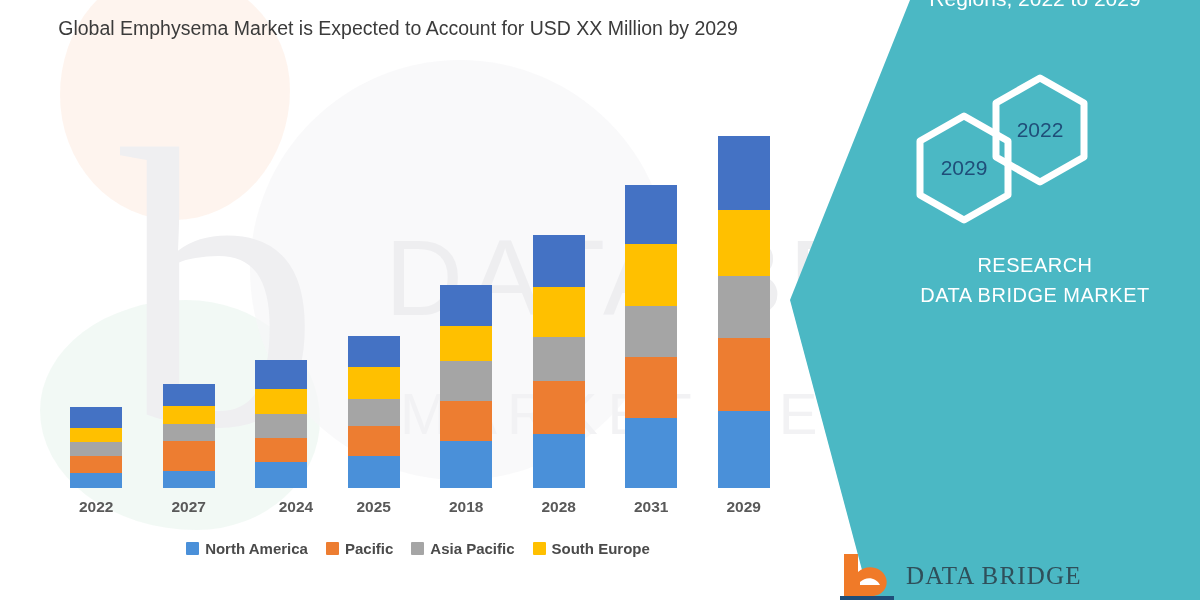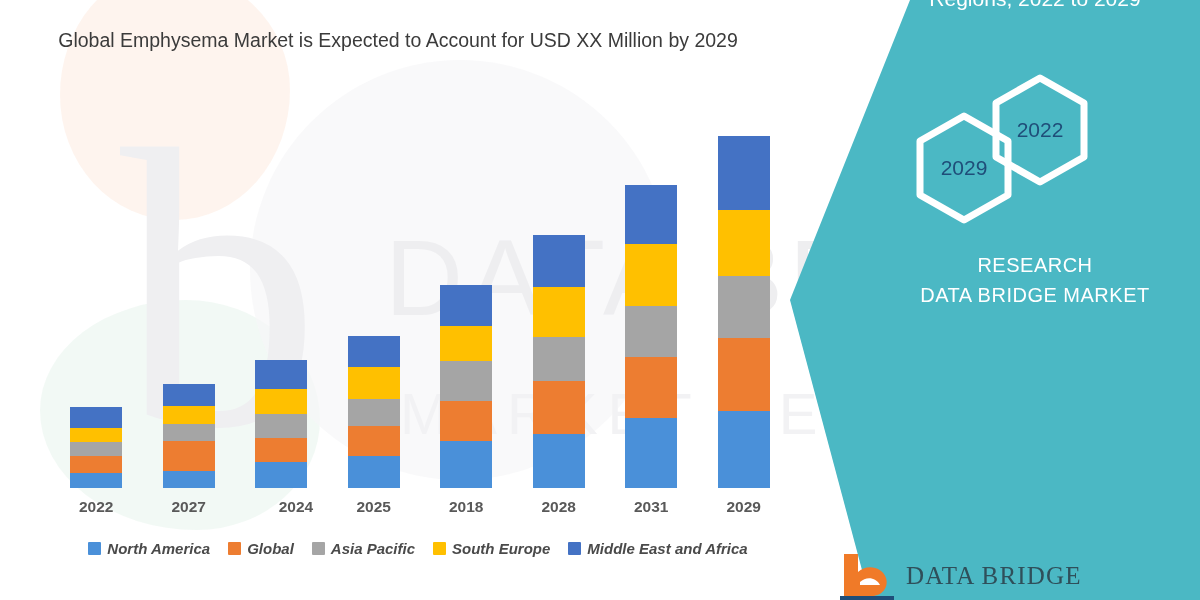--- a/index.html
+++ b/index.html
@@ -155,21 +155,21 @@
   .db-words {
     color: #2f4f5a;
     font-size: 25px;
     letter-spacing: 1.2px;
     font-family: "Liberation Serif", serif;
   }
 
   
   .chart-title {
     position: absolute;
-    left: 48px; top: 24px;
+    left: 48px; top: 12px;
     width: 700px;
     text-align: center;
     font-size: 19.5px;
     line-height: 33px;
     color: #3b3b3b;
     font-family: "Liberation Sans", sans-serif;
   }
 
   
   .plot {
@@ -221,21 +221,20 @@
     width: 13px; height: 13px;
     border-radius: 1px;
     flex: 0 0 auto;
   }
   .legend-label {
     font-size: 15px;
     font-weight: bold;
     color: #4a4a4a;
     white-space: nowrap;
     font-family: "Liberation Sans", sans-serif;
-    font-style: italic;
   }
 </style>
 </head>
 <body>
 
 <div id="stage">
 
   <div class="blob blob-peach"></div>
   <div class="blob blob-mint"></div>
   <div class="blob blob-grey"></div>
@@ -316,33 +315,29 @@
       <div class="xtick" style="left: 658.75px;">2029</div>
     </div>
 
   <div class="legend" id="legend">
       <div class="legend-item">
         <span class="legend-swatch" style="background: rgb(74, 144, 217);"></span>
         <span class="legend-label">North America</span>
       </div>
       <div class="legend-item">
         <span class="legend-swatch" style="background: rgb(237, 125, 49);"></span>
-        <span class="legend-label">Global</span>
+        <span class="legend-label">Pacific</span>
       </div>
       <div class="legend-item">
         <span class="legend-swatch" style="background: rgb(165, 165, 165);"></span>
         <span class="legend-label">Asia Pacific</span>
       </div>
       <div class="legend-item">
         <span class="legend-swatch" style="background: rgb(255, 192, 0);"></span>
         <span class="legend-label">South Europe</span>
-      </div>
-      <div class="legend-item">
-        <span class="legend-swatch" style="background: rgb(68, 114, 196);"></span>
-        <span class="legend-label">Middle East and Africa</span>
       </div>
     </div>
 
   <div class="teal-panel">
     <svg width="420" height="600" viewBox="0 0 420 600">
       <path d="M 130 0 L 420 0 L 420 600 L 90 600 L 10 300 Z" fill="#4bb8c4"></path>
     </svg>
   </div>
 
   <div class="panel-content">

